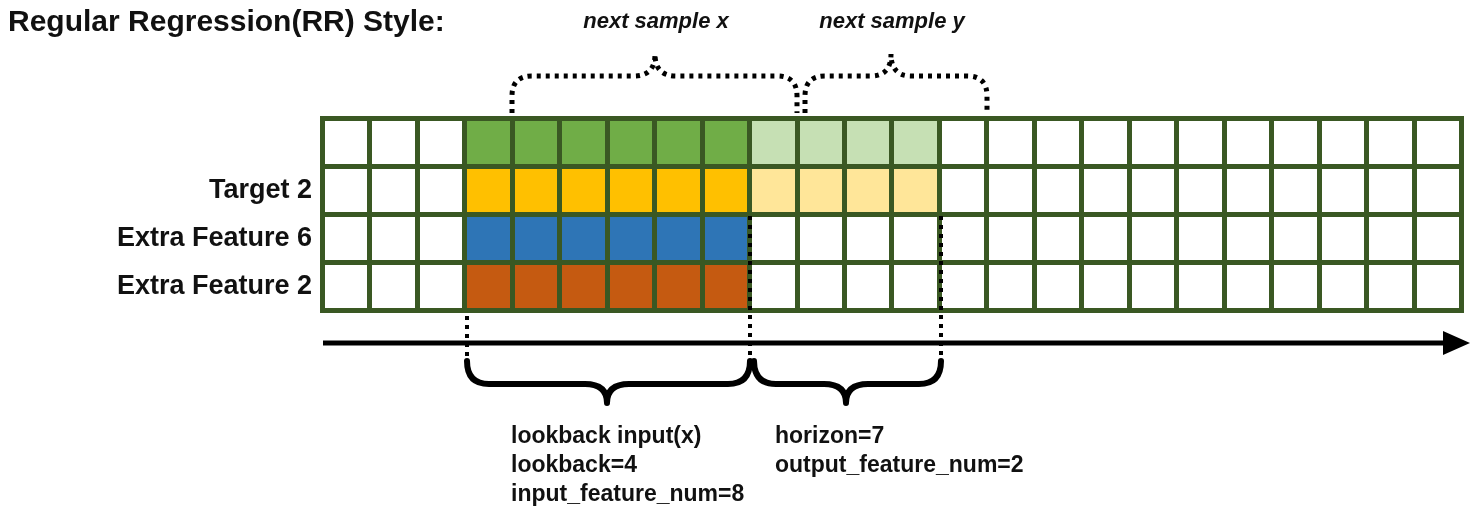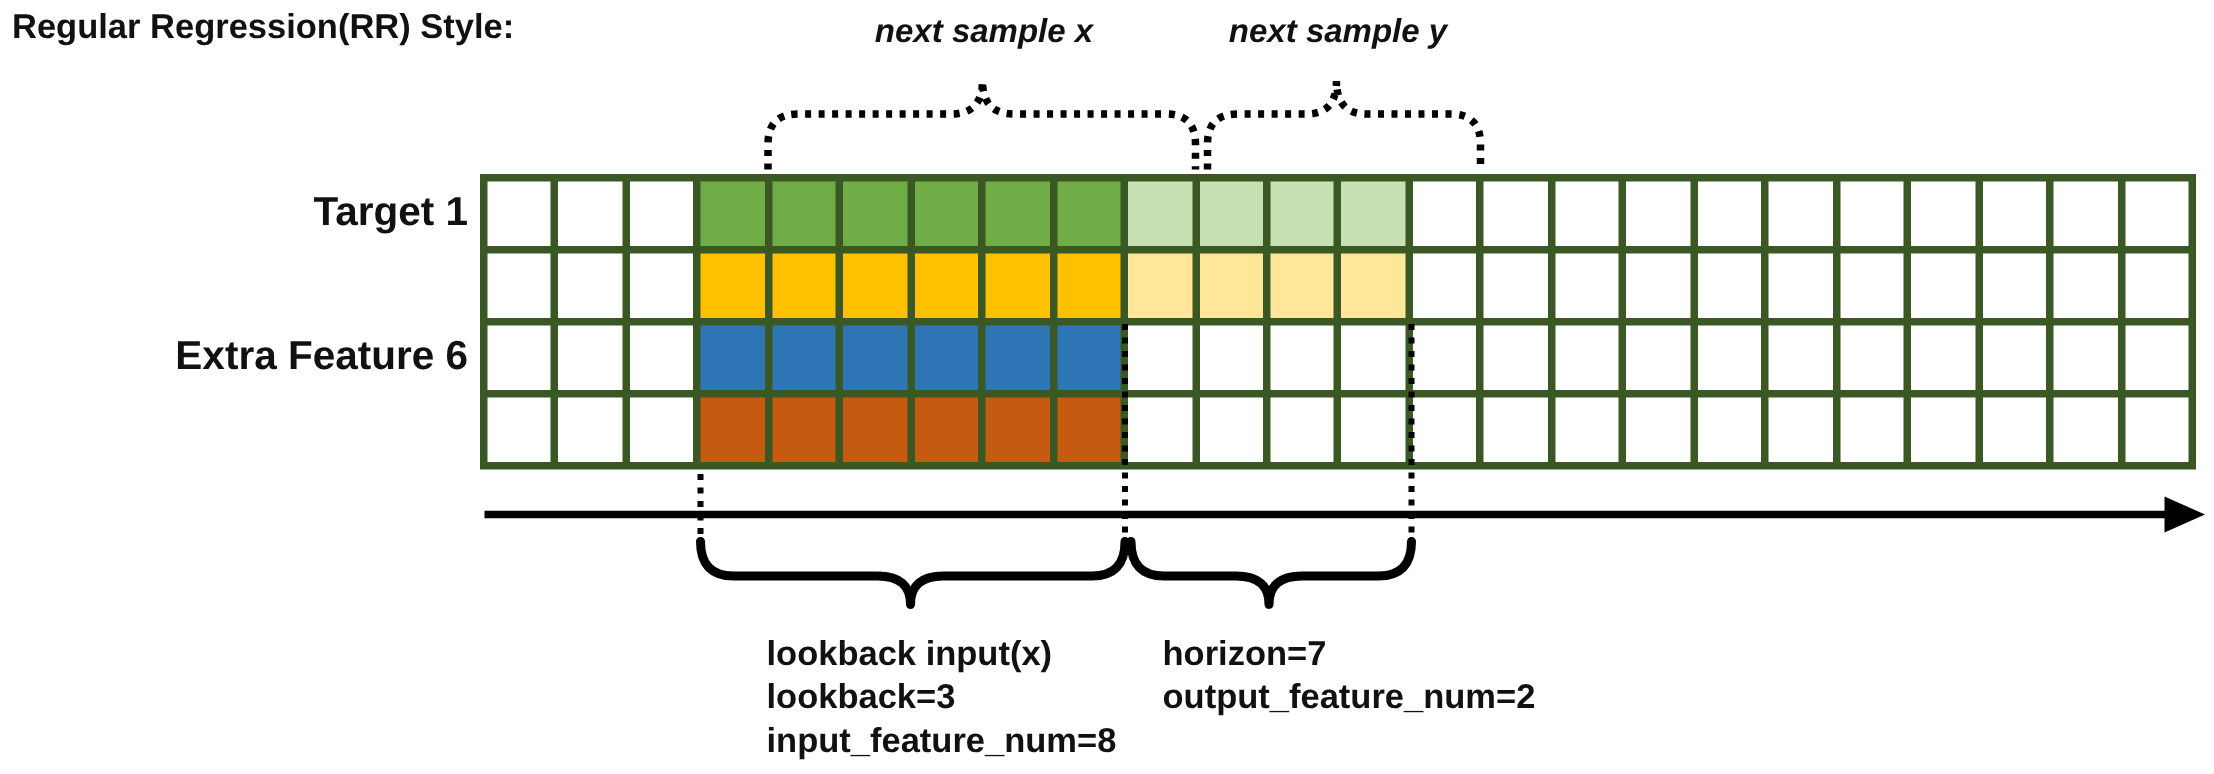--- a/index.html
+++ b/index.html
@@ -11,21 +11,21 @@
     width: 1476px;
     height: 516px;
     background: #ffffff;
     overflow: hidden;
   }
 
   .title {
     position: absolute;
     left: 8px;
     top: 4px;
-    font-size: 23px;
+    font-size: 30px;
     font-weight: bold;
     letter-spacing: 0px;
     white-space: nowrap;
   }
 
   .top-label {
     position: absolute;
     top: 8px;
     transform: translateX(-50%);
     font-size: 22px;
@@ -94,22 +94,23 @@
 </head>
 <body>
 
 <div class="canvas">
 
   <div class="title">Regular Regression(RR) Style:</div>
 
   <div class="top-label x">next sample x</div>
   <div class="top-label y">next sample y</div>
 
-  <div class="row-label" style="top:125px">Target 1</div>
+  <div class="row-label" style="top:173px">Target 2</div>
   <div class="row-label" style="top:221px">Extra Feature 6</div>
+  <div class="row-label" style="top:269px">Extra Feature 2</div>
 
   <div class="sample-grid" style="background: rgb(58, 88, 35); grid-template-columns: repeat(24, 1fr); grid-template-rows: repeat(4, 1fr);">
       <div class="cell" style="background: rgb(255, 255, 255);"></div>
       <div class="cell" style="background: rgb(255, 255, 255);"></div>
       <div class="cell" style="background: rgb(255, 255, 255);"></div>
       <div class="cell" style="background: rgb(112, 173, 71);"></div>
       <div class="cell" style="background: rgb(112, 173, 71);"></div>
       <div class="cell" style="background: rgb(112, 173, 71);"></div>
       <div class="cell" style="background: rgb(112, 173, 71);"></div>
       <div class="cell" style="background: rgb(112, 173, 71);"></div>
@@ -217,21 +218,21 @@
     <line x1="323" y1="343" x2="1446" y2="343" stroke="#000" stroke-width="5"></line>
     <polygon points="1443,331 1470,343 1443,355" fill="#000"></polygon>
 
     <path d="M 467 361 Q 467 384 489 384 L 585 384 Q 607 384 607 403 Q 607 384 629 384 L 728 384 Q 750 384 750 361" fill="none" stroke="#000" stroke-width="6" stroke-linecap="round" stroke-linejoin="round"></path>
 
     <path d="M 754 361 Q 754 384 776 384 L 824 384 Q 846 384 846 403 Q 846 384 868 384 L 919 384 Q 941 384 941 361" fill="none" stroke="#000" stroke-width="6" stroke-linecap="round" stroke-linejoin="round"></path>
   </svg>
 
   <div class="bottom-note input">
     <div>lookback input(x)</div>
-    <div>lookback=3</div>
+    <div>lookback=4</div>
     <div>input_feature_num=8</div>
   </div>
 
   <div class="bottom-note output">
     <div>horizon=7</div>
     <div>output_feature_num=2</div>
   </div>
 
 </div>
 

